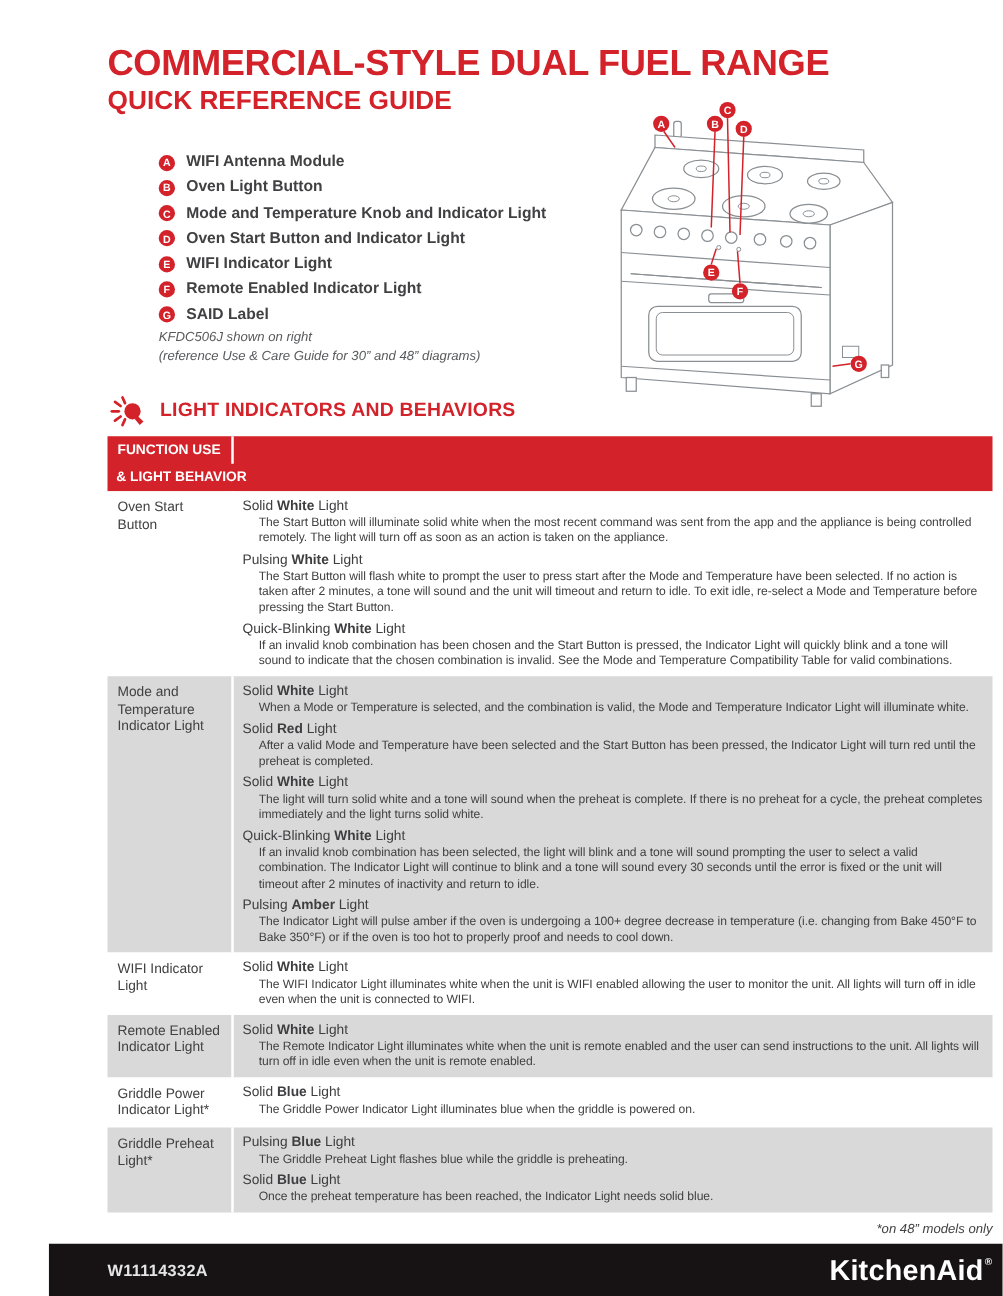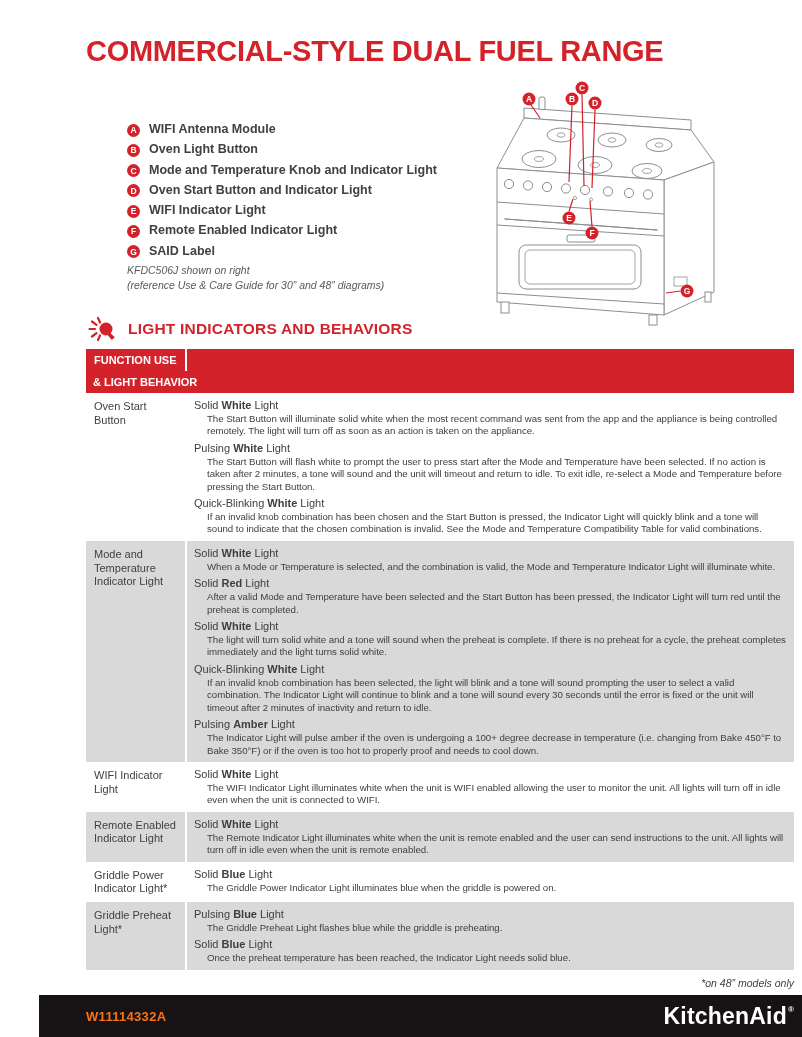--- a/index.html
+++ b/index.html
@@ -56,31 +56,32 @@
   .behavior { margin-bottom:4px; }
   .behavior:last-child { margin-bottom:0; }
   .behavior-title { font-size:11px; line-height:13px; color:#3E3E40; margin-bottom:1px; }
   .behavior-desc { font-size:9.7px; line-height:12.4px; margin-left:13px; color:var(--text,#414042);
                    letter-spacing:-0.05px; }
   .footnote { text-align:right; font-style:italic; font-size:10.5px; margin-top:7px; color:var(--text,#414042); }
 
   
   .footer { position:absolute; left:0; bottom:0; width:802px; height:42px; background:var(--footer-bg,#171314);
             display:flex; align-items:center; justify-content:space-between; padding:0 47px; }
-  .footer-code { color:#f97316; font-weight:bold; font-size:13px; letter-spacing:0.3px; }
+  .footer-code { color:#e5e5e5; font-weight:bold; font-size:13px; letter-spacing:0.3px; }
   .brand { color:#fff; font-weight:bold; font-size:23px; letter-spacing:0.2px; display:flex; align-items:flex-start; }
   .brand .reg { font-size:8px; margin-top:2px; margin-left:1px; }
 </style>
 </head>
 <body>
 
 <div class="page">
 
   <div class="header">
     <div class="title">COMMERCIAL-STYLE DUAL FUEL RANGE</div>
+    <div class="subtitle">QUICK REFERENCE GUIDE</div>
   </div>
 
   <div class="legend">
     <div class="legend-item">
       <span class="badge">A</span>
       <span class="legend-label">WIFI Antenna Module</span>
     </div>
     <div class="legend-item">
       <span class="badge">B</span>
       <span class="legend-label">Oven Light Button</span>

